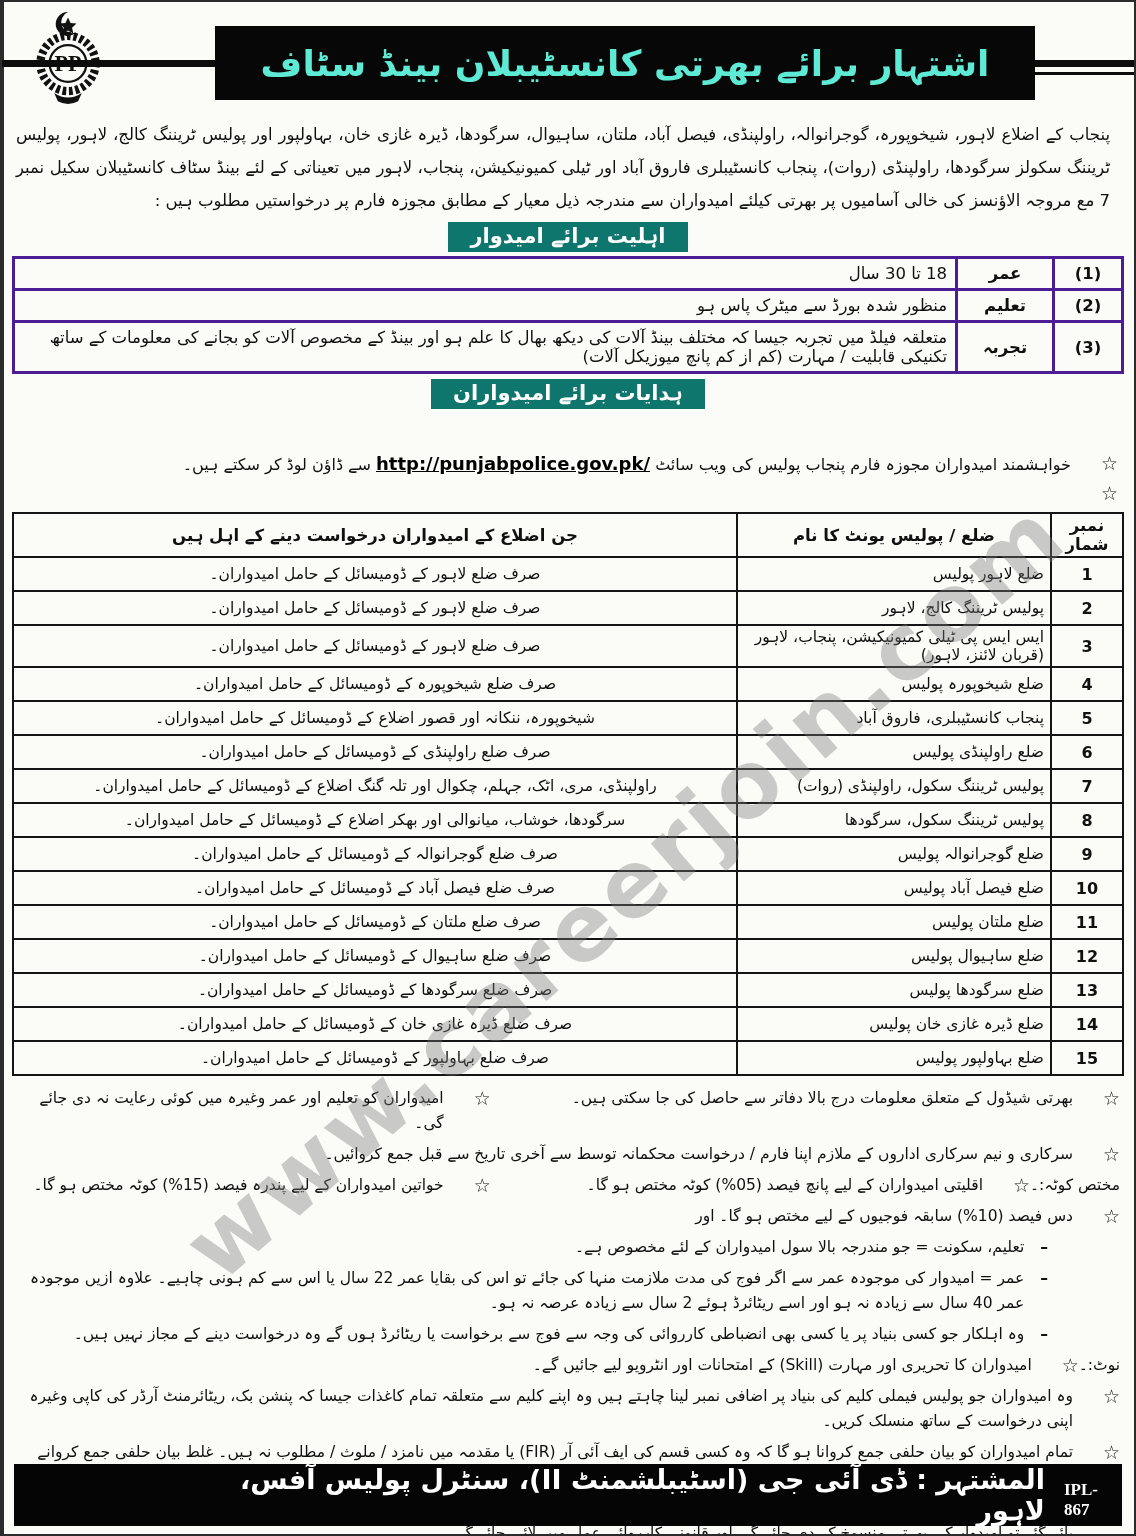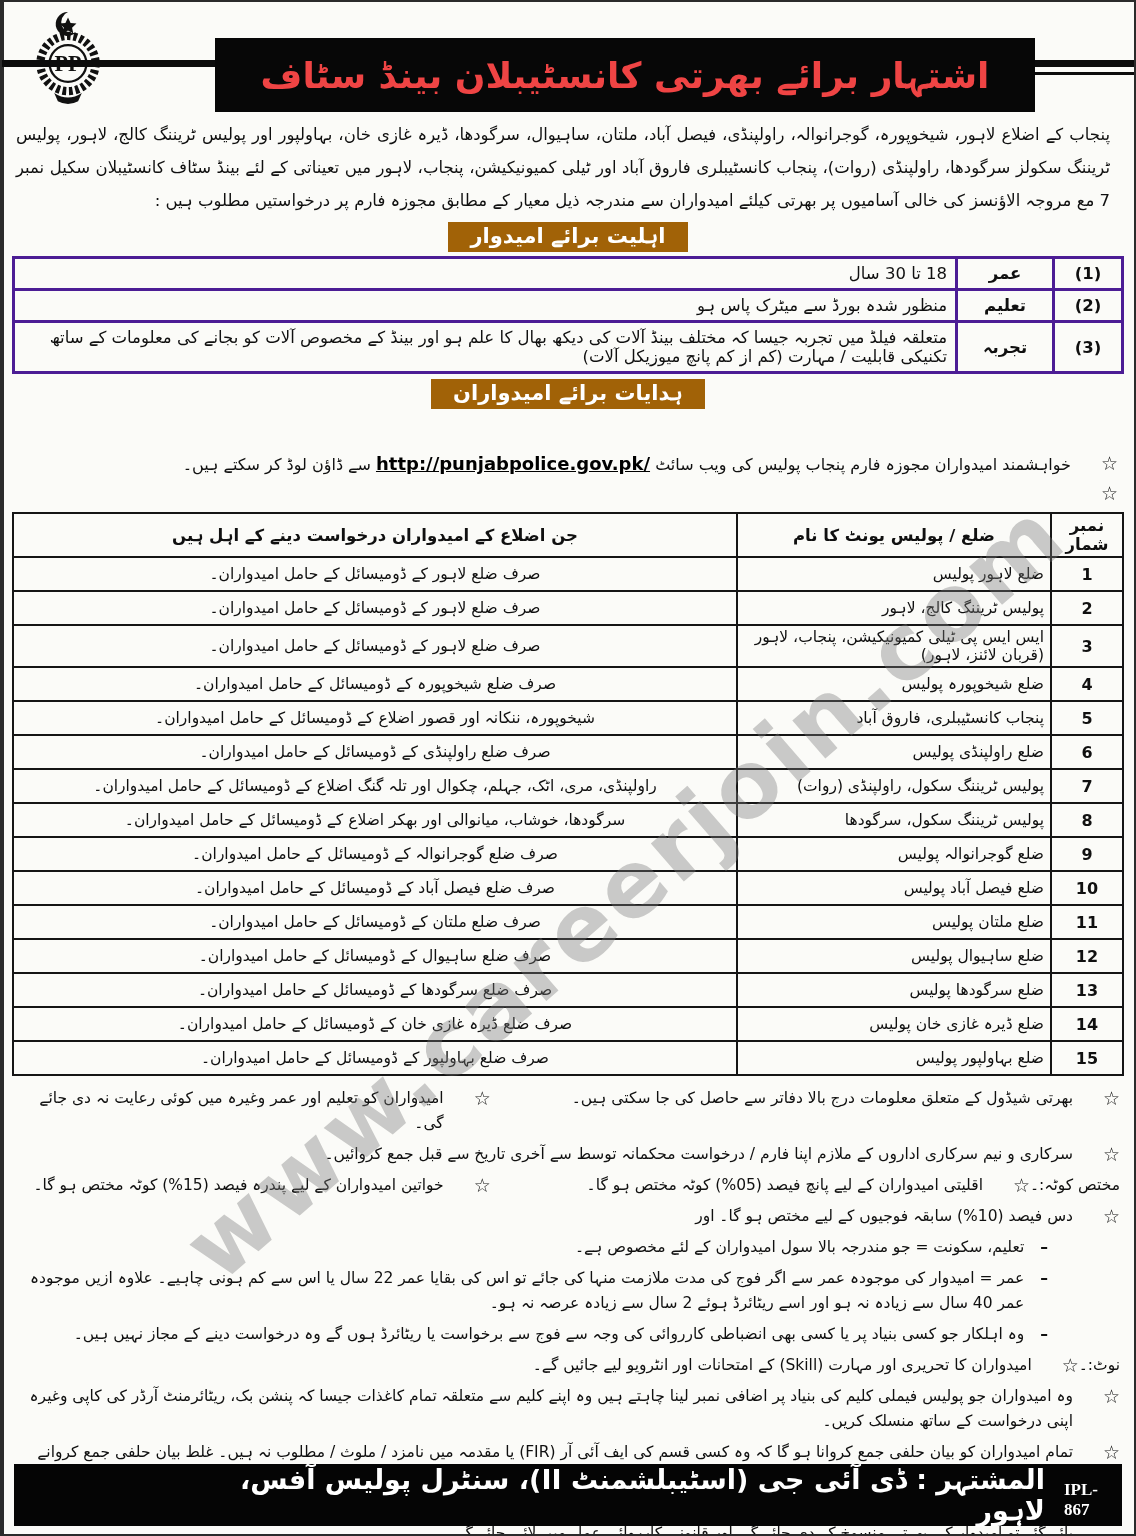--- a/index.html
+++ b/index.html
@@ -10,29 +10,29 @@
     box-shadow: inset 9px 0 0 -7px #2b2b2b;
     font-family:"DejaVu Sans", sans-serif; color:#101010;
     overflow:hidden;
   }
   
   .header{position:relative; height:112px;}
   .logo{position:absolute; left:20px; top:6px; width:92px; height:100px;}
   .title-rule{position:absolute; top:58px; left:0; width:100%; height:7px; background:#0c0c0c;}
   .title-rule2{position:absolute; top:70px; right:0; width:104px; height:3px; background:#0c0c0c;}
   .title-banner{
-    position:absolute; left:213px; top:36px; width:820px; height:74px;
-    background:#070707; color:#ef4444; display:flex; align-items:center; justify-content:center;
+    position:absolute; left:213px; top:24px; width:820px; height:74px;
+    background:#070707; color:#5eead4; display:flex; align-items:center; justify-content:center;
     font-size:36px; font-weight:bold; direction:rtl; letter-spacing:1px;
   }
   
   .intro{direction:rtl; margin:4px 24px 0 14px; font-size:16.5px; line-height:33px; text-align:justify;}
   
   .section-banner{
-    margin:5px auto 4px auto; width:fit-content; background:#a16207; color:#fff;
+    margin:5px auto 4px auto; width:fit-content; background:#0f766e; color:#fff;
     padding:2px 22px 4px 22px; font-size:21px; font-weight:bold; direction:rtl; text-align:center;
   }
   
   table{border-collapse:collapse;}
   .elig-table{width:1112px; margin:2px auto; direction:rtl; font-size:16.5px;}
   .elig-table td{border:3px solid #4c1d95; padding:5px 8px;}
   .elig-num{width:50px; text-align:center; font-weight:bold;}
   .elig-label{width:78px; text-align:center; font-weight:bold;}
   .elig-value{text-align:right; padding-right:12px;}
   

